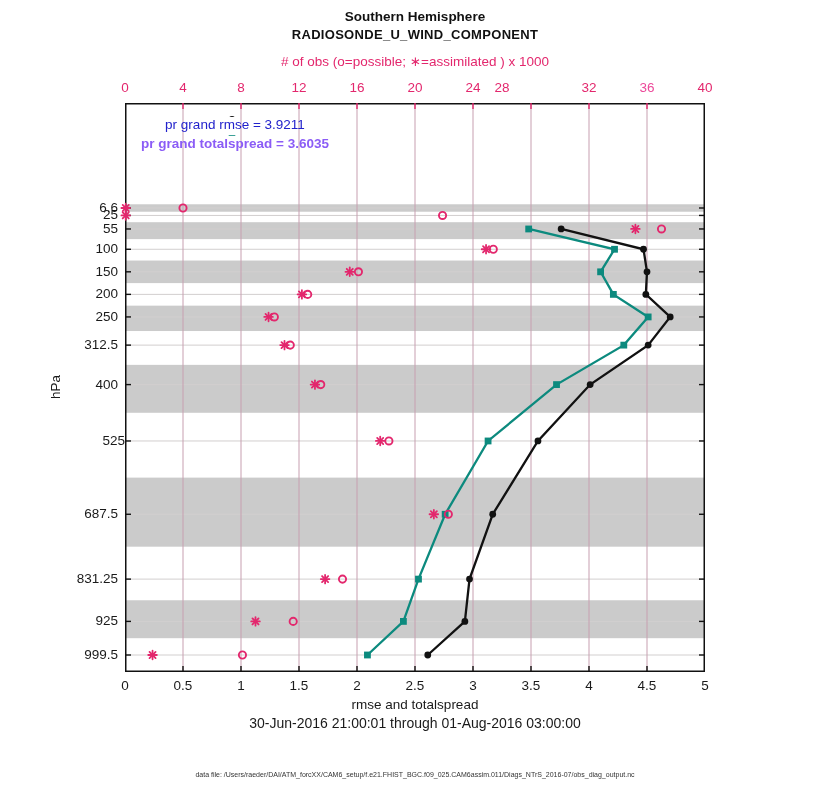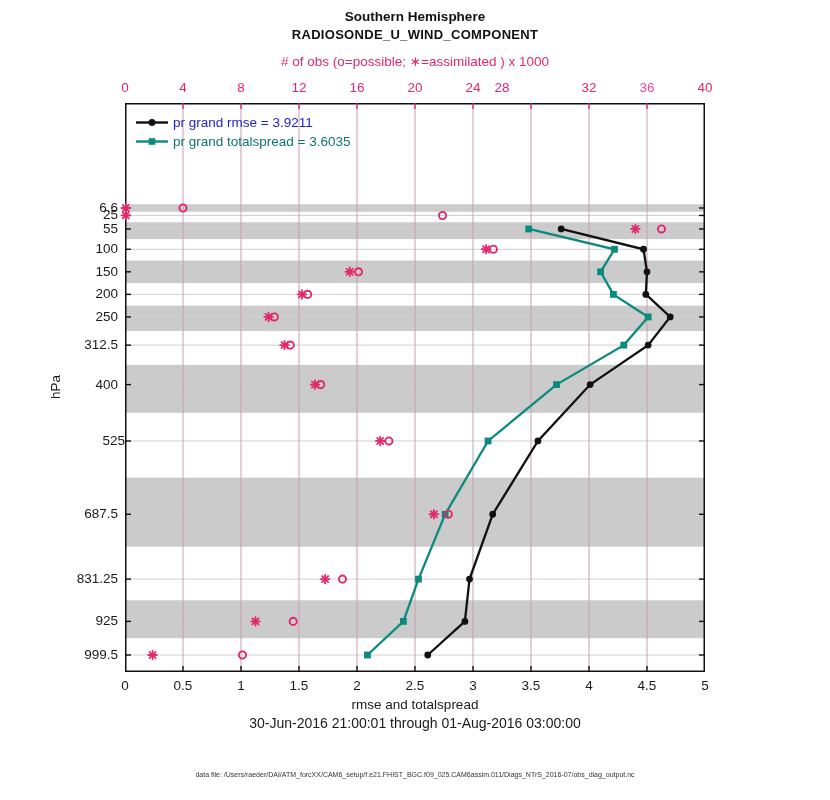--- a/index.html
+++ b/index.html
@@ -13,21 +13,21 @@
   .xt-top{top:80px;font-size:13.5px;width:44px;margin-left:-22px;text-align:center;}
   .xt-bot{top:678px;font-size:13.5px;color:#1a1a1a;width:44px;margin-left:-22px;text-align:center;}
   .yt{font-size:13.5px;color:#1a1a1a;left:0;width:118px;text-align:right;height:16px;line-height:16px;}
   .ylab{left:12px;top:380px;width:90px;font-size:13.5px;color:#1a1a1a;
         transform:rotate(-90deg);transform-origin:44px 8px;text-align:center;}
   .xlab{top:697px;font-size:13.5px;color:#1a1a1a;}
   .dates{top:715px;font-size:14px;color:#1a1a1a;}
   .footer{top:771px;font-size:7px;color:#333;}
   .plotbox{left:125px;top:103px;width:580px;height:569px;}
   .legend{left:136px;top:113px;}
-  .lgrow{display:flex;align-items:center;height:19px;}
+  .lgrow{display:flex;align-items:center;height:19px;flex-direction:column;}
   .lgtext{font-size:13.5px;margin-left:5px;}
 </style>
 </head>
 <body>
 
 <div class="canvas">
 
   <div class="abs ctr title1">Southern Hemisphere</div>
   <div class="abs ctr title2">RADIOSONDE_U_WIND_COMPONENT</div>
   <div class="abs ctr obslabel" id="obslabel" style="color: rgb(227, 39, 109);"># of obs (o=possible; ∗=assimilated ) x 1000</div>
@@ -258,21 +258,21 @@
         <line x1="0" y1="6.5" x2="32" y2="6.5" id="lg1line" stroke="#111111" stroke-width="2.4"></line>
           <circle cx="16" cy="6.5" r="3.4" id="lg1mark" fill="#111111"></circle>
       </svg>
       <span class="lgtext" id="lg1text" style="color: rgb(34, 34, 204);">pr grand rmse = 3.9211</span>
     </div>
     <div class="lgrow">
       <svg width="32" height="13">
         <line x1="0" y1="6.5" x2="32" y2="6.5" id="lg2line" stroke="#0C8A7E" stroke-width="2.4"></line>
           <rect x="12.7" y="3.2" width="6.6" height="6.6" id="lg2mark" fill="#0C8A7E"></rect>
       </svg>
-      <span class="lgtext" id="lg2text" style="color: #0f766e;">pr grand totalspread = 3.6035</span>
+      <span class="lgtext" id="lg2text" style="color: #8b5cf6; font-weight: bold;">pr grand totalspread = 3.6035</span>
     </div>
   </div>
 
   <div class="abs ctr xlab">rmse and totalspread</div>
   <div class="abs ctr dates">30-Jun-2016 21:00:01 through 01-Aug-2016 03:00:00</div>
   <div class="abs ctr footer">data file: /Users/raeder/DAI/ATM_forcXX/CAM6_setup/f.e21.FHIST_BGC.f09_025.CAM6assim.011/Diags_NTrS_2016-07/obs_diag_output.nc</div>
 
 <div class="abs xt-top" style="left: 125px; color: rgb(227, 39, 109);">0</div>
     <div class="abs xt-top" style="left: 183px; color: rgb(227, 39, 109);">4</div>
     <div class="abs xt-top" style="left: 241px; color: rgb(227, 39, 109);">8</div>

